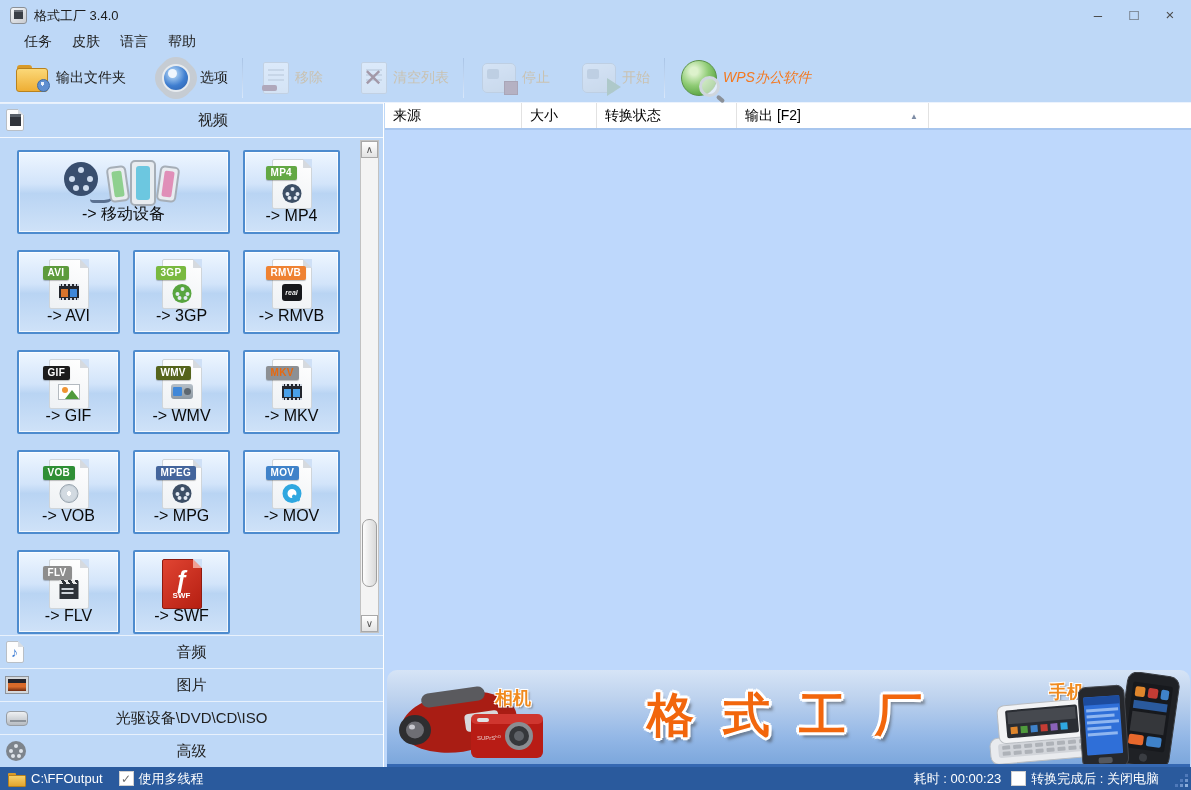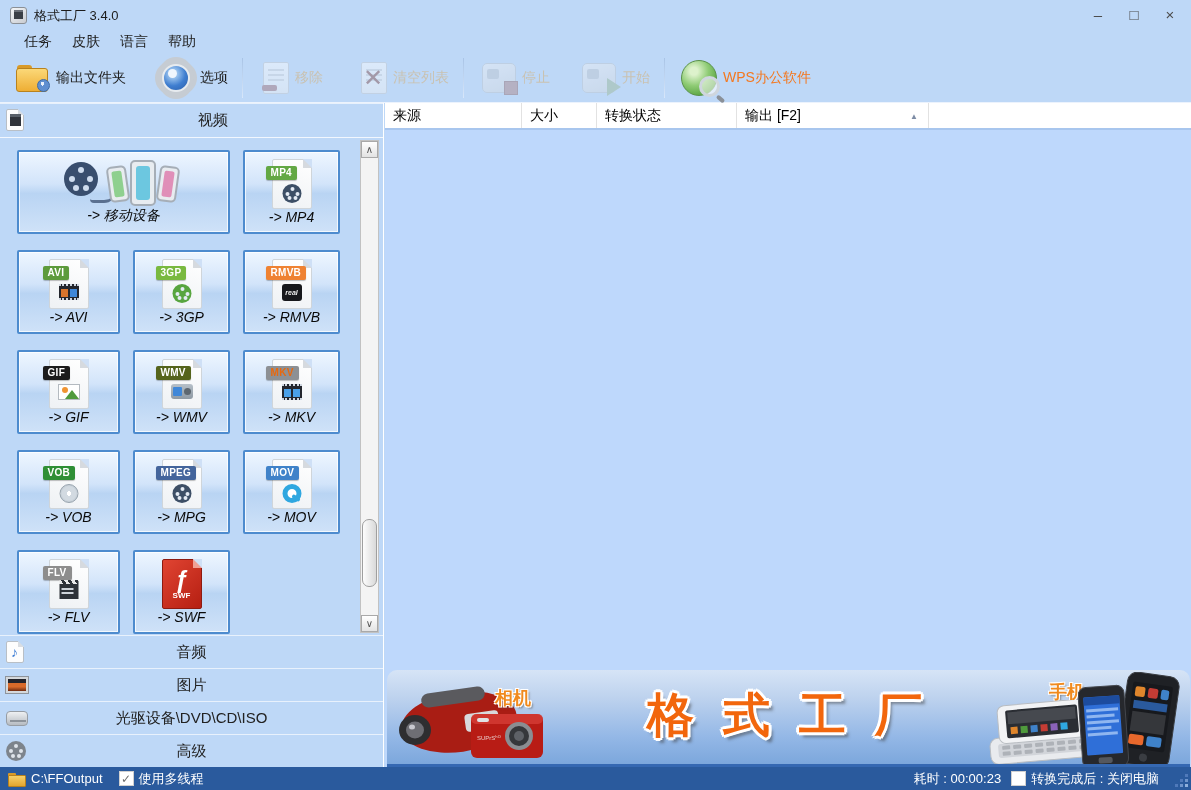--- a/index.html
+++ b/index.html
@@ -94,21 +94,21 @@
   
   .formats-panel { position:absolute; left:0; top:34px; bottom:132px; width:100%;
     border-top:1px solid rgba(255,255,255,.8); }
   .fmt-grid { position:absolute; left:17px; top:12px; display:grid;
     grid-template-columns:103px 97px 97px; grid-auto-rows:84px; gap:16px 13px; }
   .fmt-btn { position:relative; border:2px solid #4d8bce; border-radius:2px;
     background:linear-gradient(180deg,#eef6ff 0%,#d2e4fa 40%,#b9d4f3 52%,#cfe2f8 100%);
     box-shadow:inset 0 0 0 1px rgba(255,255,255,.75);
     display:flex; flex-direction:column; align-items:center; justify-content:flex-end; padding-bottom:7px; }
   .fmt-wide { grid-column:span 2; }
-  .fmt-label { font-size:14px; color:#0a0a0a; white-space:nowrap;font-style:italic; }
+  .fmt-label { font-size:16px; color:#0a0a0a; white-space:nowrap; }
   .ficon { position:absolute; left:50%; top:6px; transform:translateX(-50%); width:56px; height:52px; }
   .fpage { position:absolute; left:50%; top:1px; transform:translateX(-50%); width:40px; height:50px;
     background:linear-gradient(200deg,#ffffff,#eef1f4); border:1px solid #cfd5da; border-radius:2px; }
   .fpage::before { content:""; position:absolute; right:-1px; top:-1px;
     border-top:9px solid #cfe0f6; border-left:9px solid #d6dadf; }
   .badge { position:absolute; left:-7px; top:6px; padding:1px 5px 2px; font-size:10px; font-weight:bold;
     color:#fff; border-radius:2px; letter-spacing:.3px; box-shadow:0 1px 1px rgba(0,0,0,.25); white-space:nowrap;text-align:center; }
   .fmt-mkv .badge { color:#e8680e; }
   .em { position:absolute; left:50%; transform:translateX(-50%); top:24px; }
   .em-reel { width:19px; height:19px; border-radius:50%; background:#3d4f66; }
@@ -259,21 +259,21 @@
       </span>
     <span class="tb-label">停止</span>
   </div>
   <div class="tb-btn disabled" style="margin-left:16px;">
     <span class="tb-ico ico-camrec">
         <span class="ovl-start"></span>
       </span>
     <span class="tb-label">开始</span>
   </div>
   <div class="tb-sep"></div>
-  <div class="tb-btn" style="margin-left:2px;">
+  <div class="tb-btn" style="margin-left:2px;font-style:italic;">
     <span class="tb-ico ico-globe"></span>
     <span class="tb-label" style="color: rgb(244, 120, 31);">WPS办公软件</span>
   </div>
 </div>
 
 <div class="sidebar">
 
   <div class="side-row side-head">
     <span class="row-ico s-ico-page ico-video-page"></span>
     <span>视频</span>

